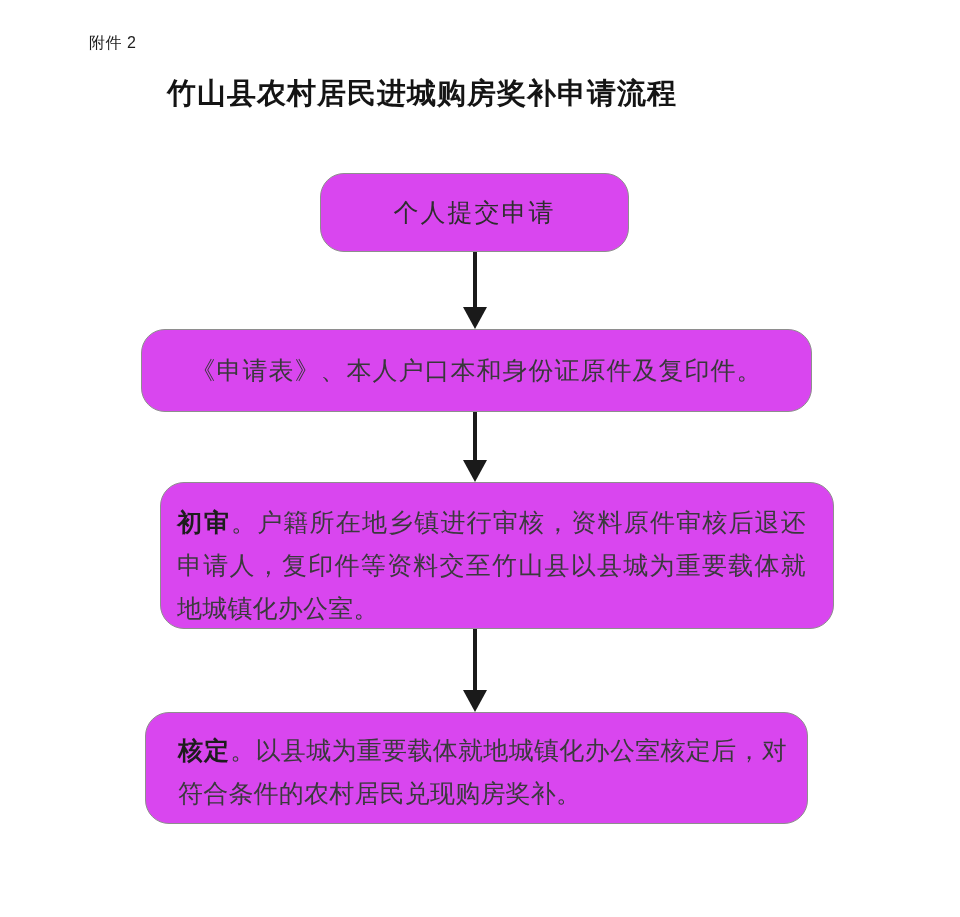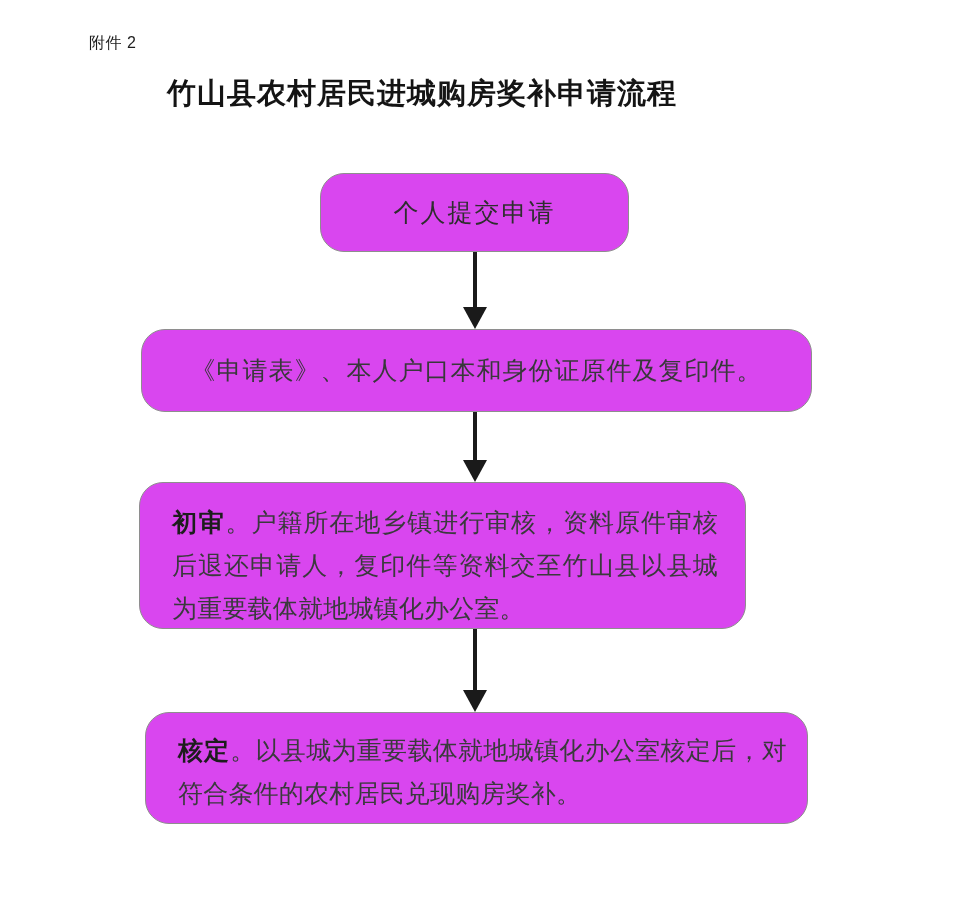--- a/index.html
+++ b/index.html
@@ -75,25 +75,25 @@
     height: 83px;
     display: flex;
     align-items: center;
     justify-content: center;
     letter-spacing: 1px;
     color: #38383a;
     text-align: center;
   }
 
   .node-3 {
-    left: 139px;
+    left: 160px;
     top: 482px;
-    width: 607px;
+    width: 674px;
     height: 147px;
-    padding: 18px 27px 14px 32px;
+    padding: 18px 27px 14px 16px;
     color: #3a3a3c;
   }
 
   .node-4 {
     left: 145px;
     top: 712px;
     width: 663px;
     height: 112px;
     padding: 16px 20px 14px 32px;
     color: #3a3a3c;

